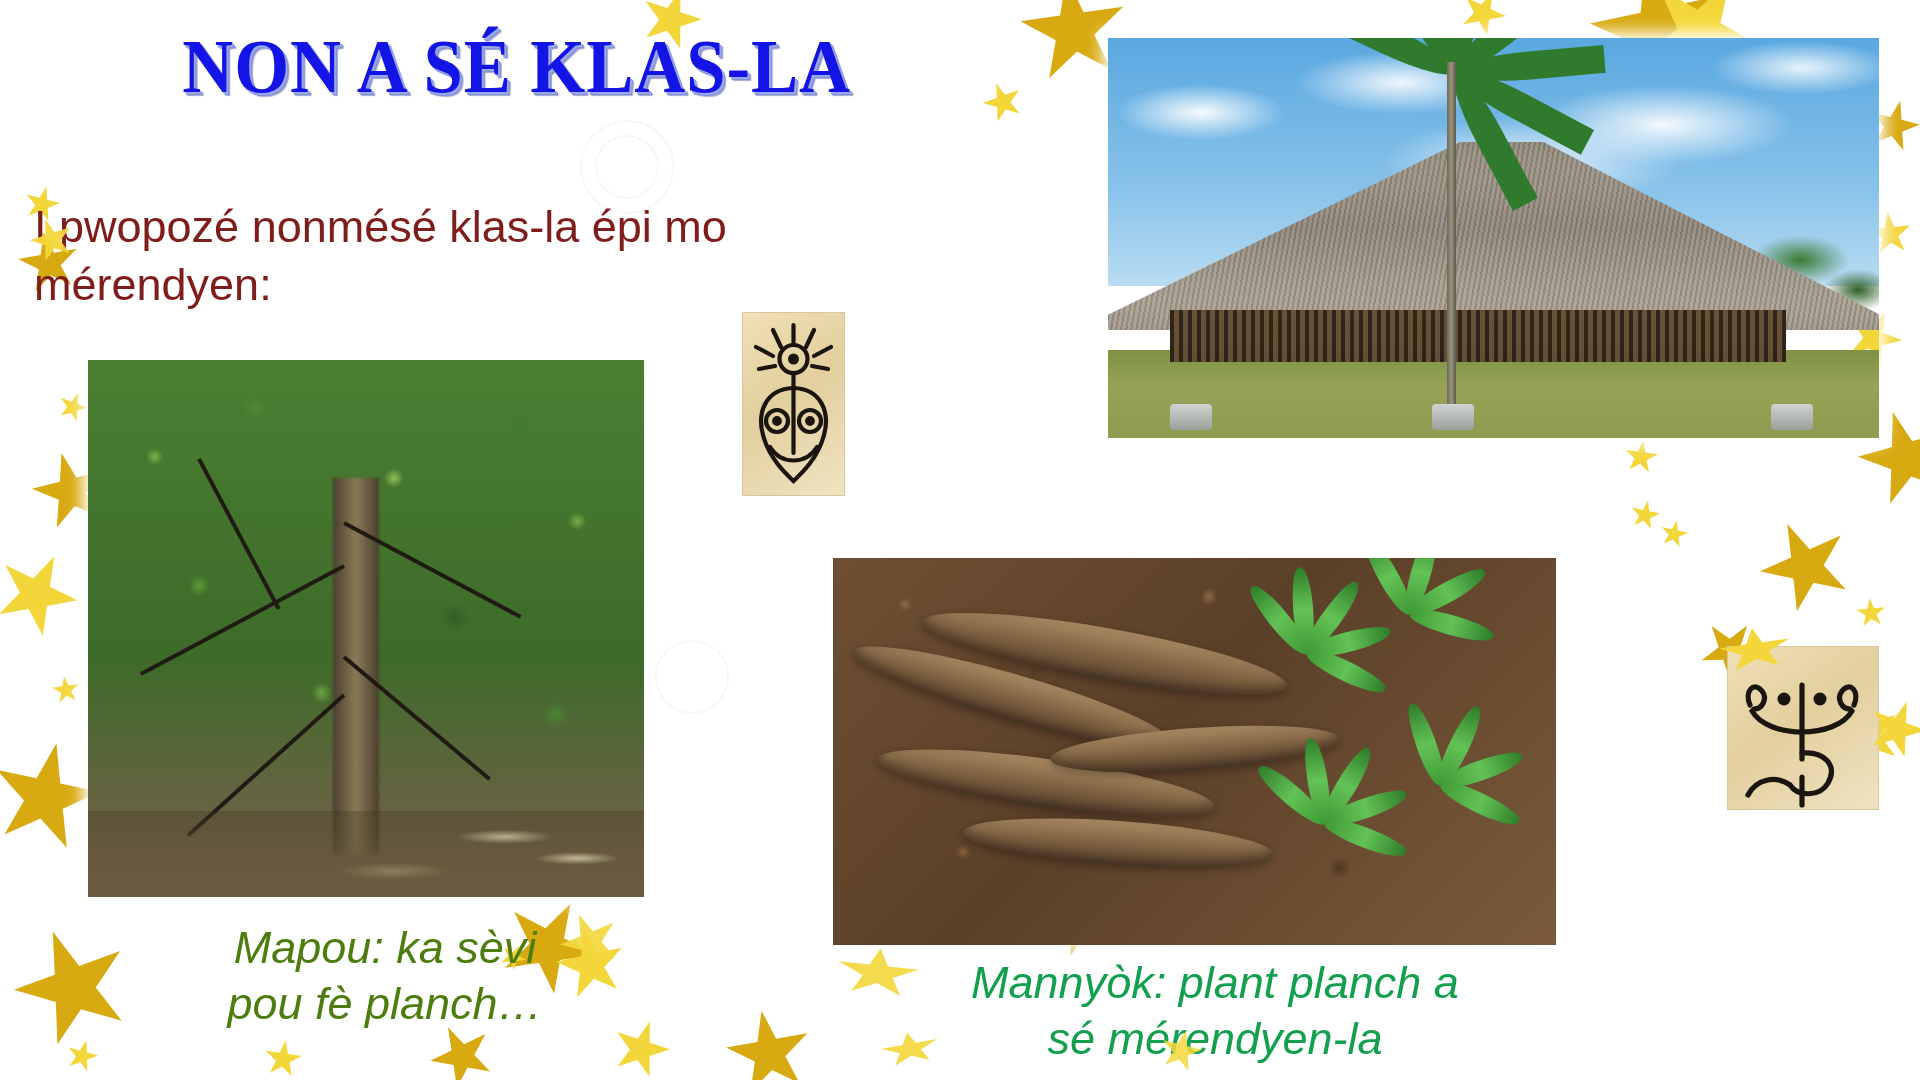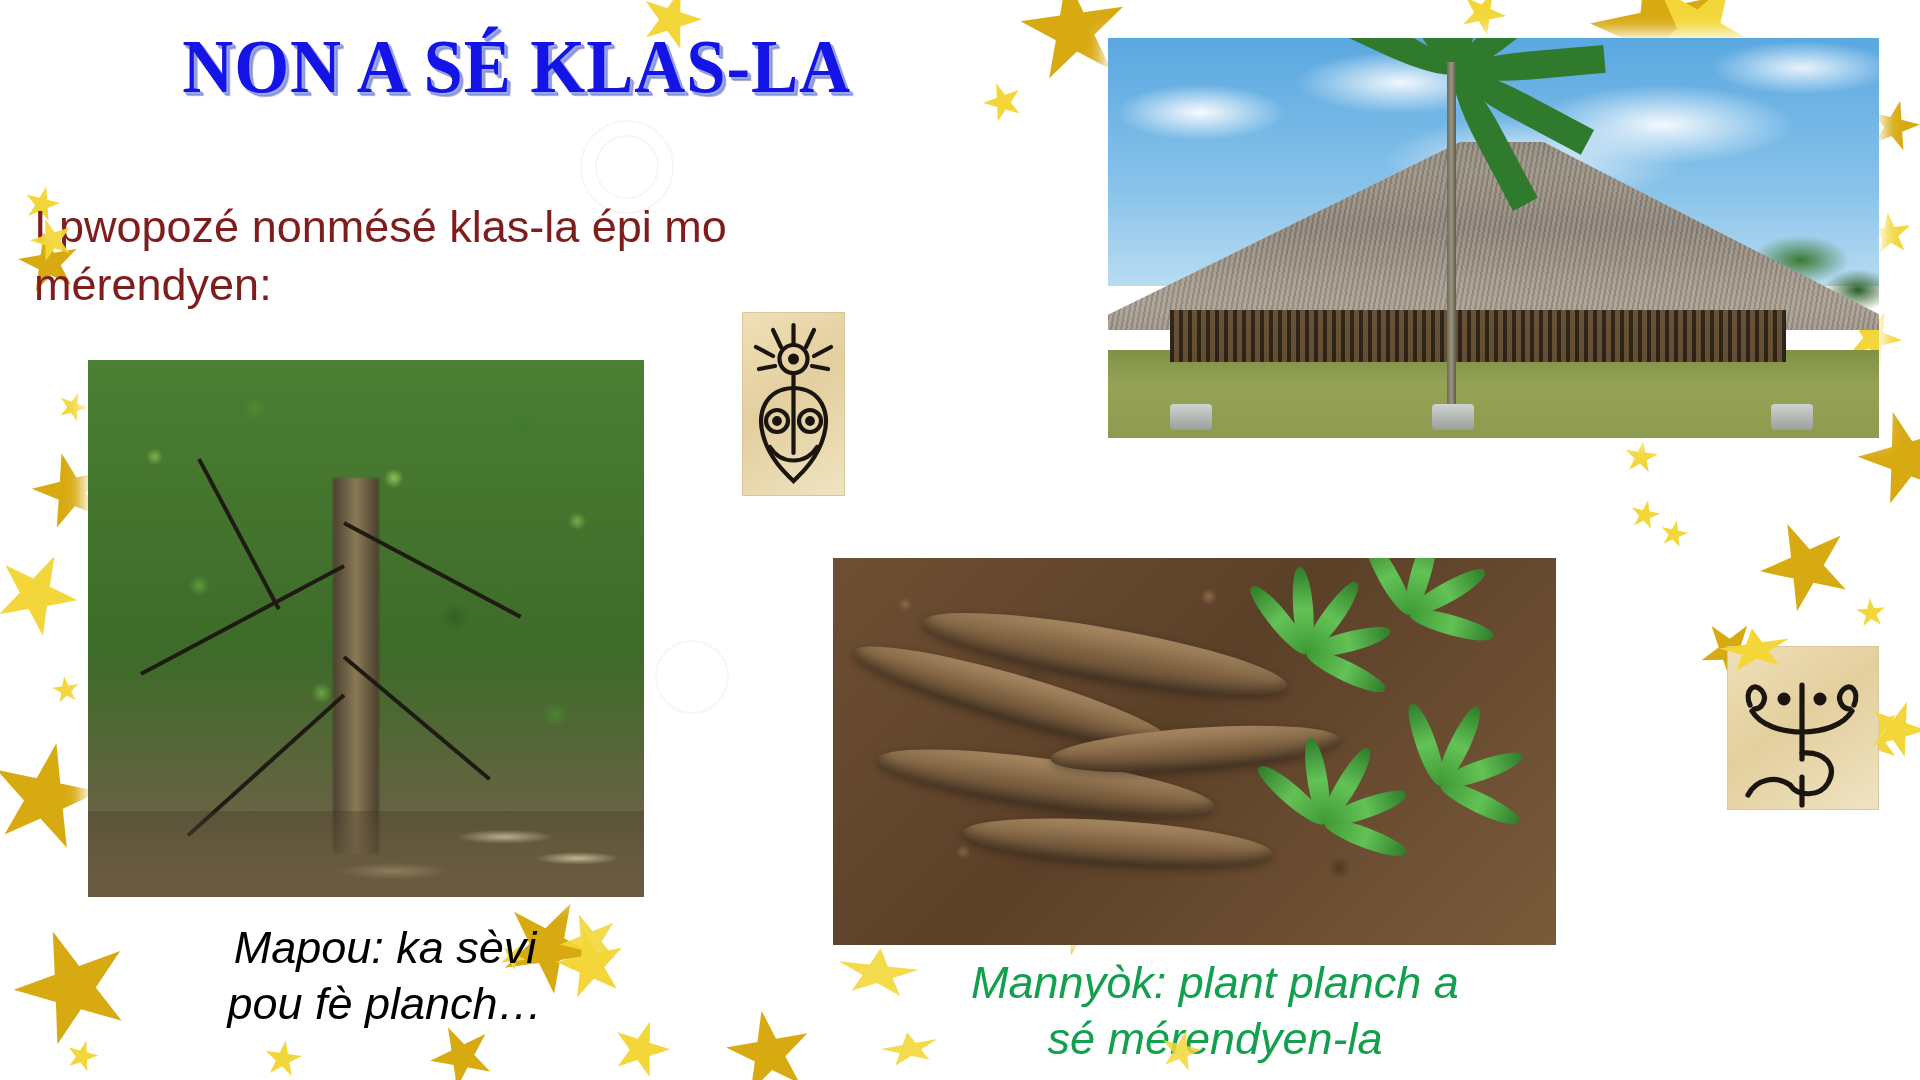--- a/index.html
+++ b/index.html
@@ -203,21 +203,21 @@
     white-space: pre-line;
   }
   #cap-kawbe {
     left: 1090px; top: 458px; width: 800px;
     color: #23a4e0;
     font-size: 44px;
     line-height: 1.15;
   }
   #cap-mapou {
     left: 150px; top: 920px; width: 470px;
-    color: #000000;
+    color: #4d7c0f;
     font-size: 45px;
     font-style: italic;
     line-height: 1.25;
     text-align: center;
   }
   #cap-mannyok {
     left: 845px; top: 955px; width: 740px;
     color: #12a04e;
     font-size: 45px;
     font-style: italic;

